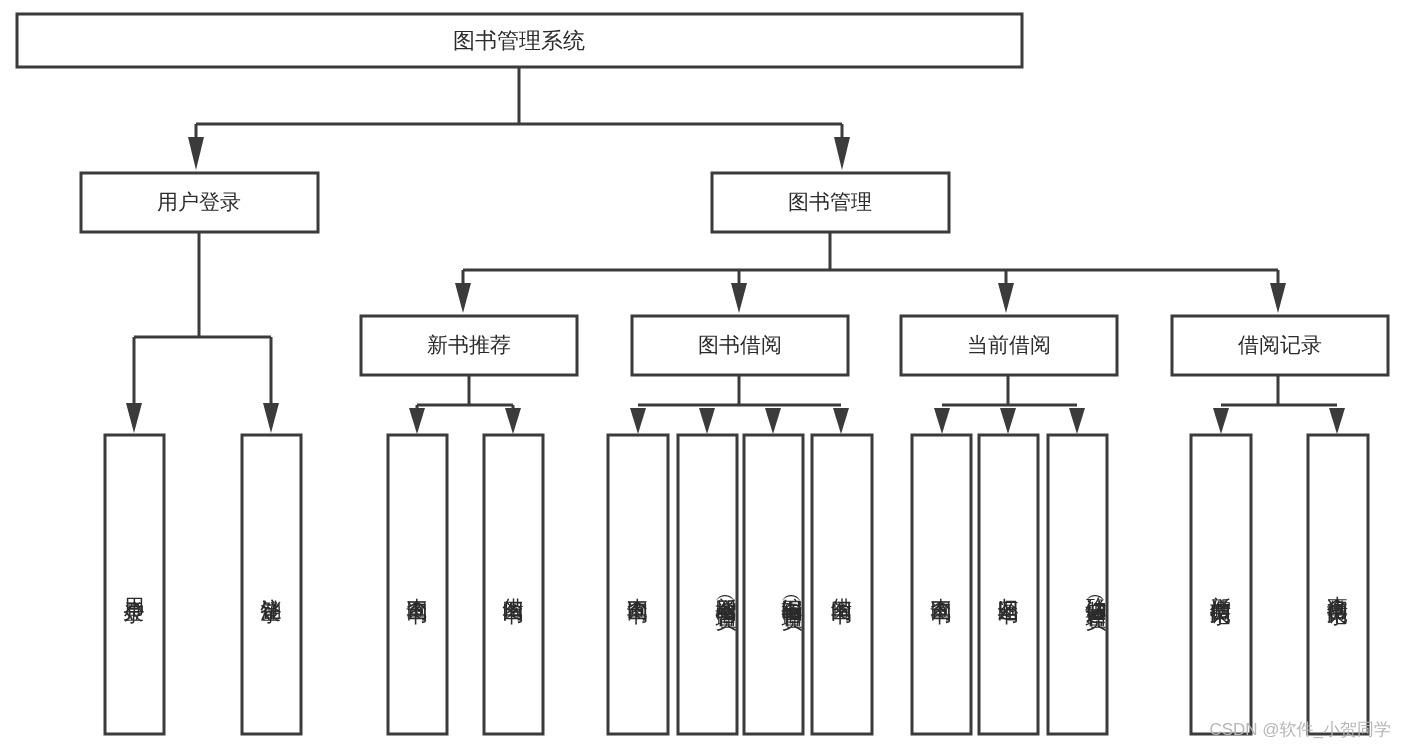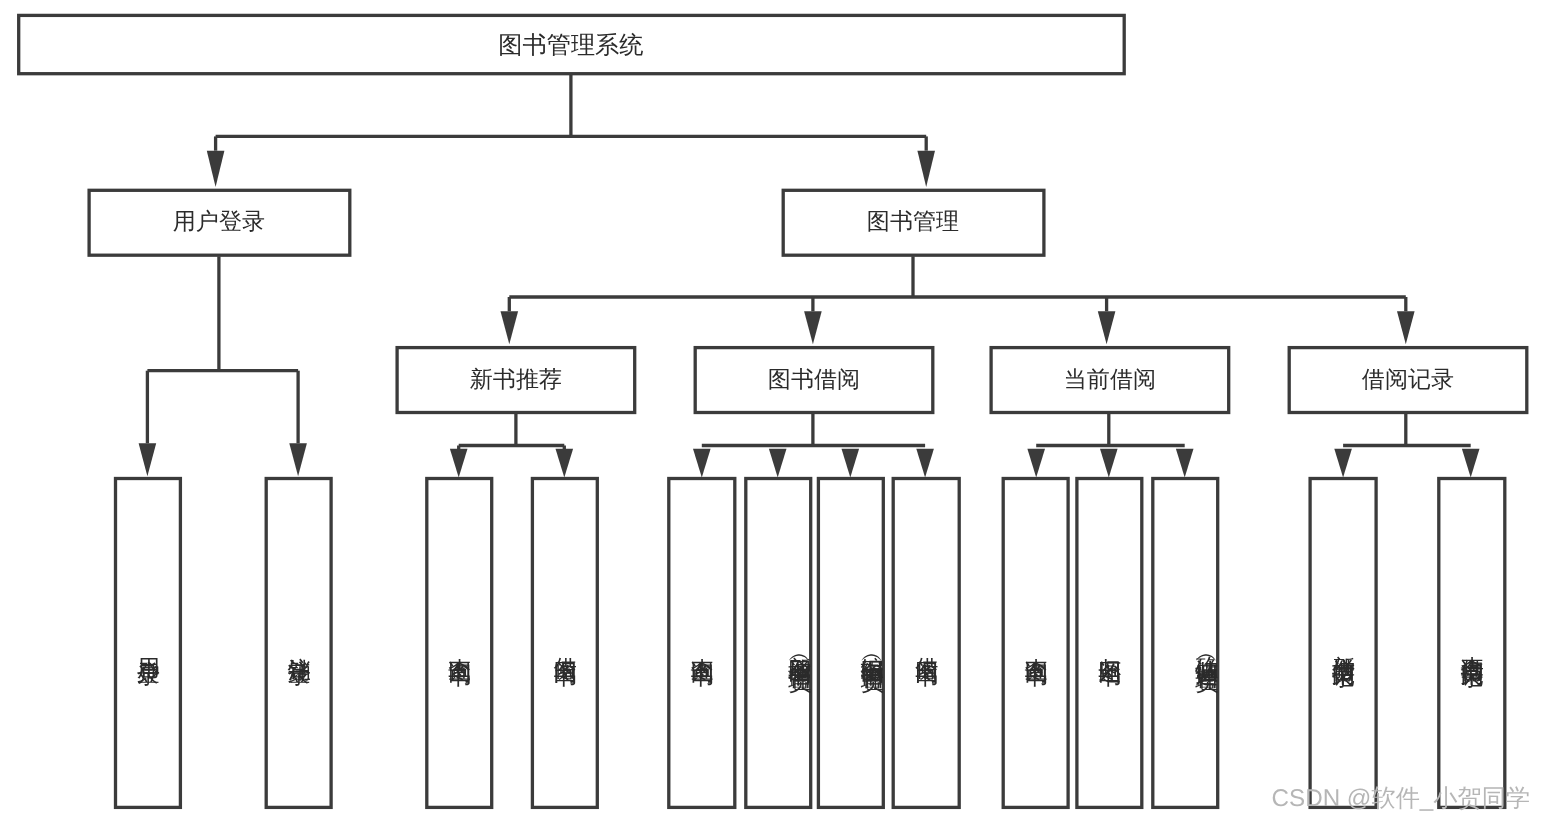--- a/index.html
+++ b/index.html
@@ -73,21 +73,21 @@
     align-items: center;
     justify-content: center;
     white-space: nowrap;
     pointer-events: none;
   }
   .watermark {
     position: absolute;
     right: 14px;
     bottom: 6px;
     font-family: "Liberation Sans", "DejaVu Sans", sans-serif;
-    font-size: 22px;
+    font-size: 17px;
     color: #b6b6b6;
     white-space: nowrap;
   }
 </style>
 </head>
 <body>
 
 <div id="diagram-root">
 
   <svg id="diagram-svg" viewBox="0 0 1405 747">

